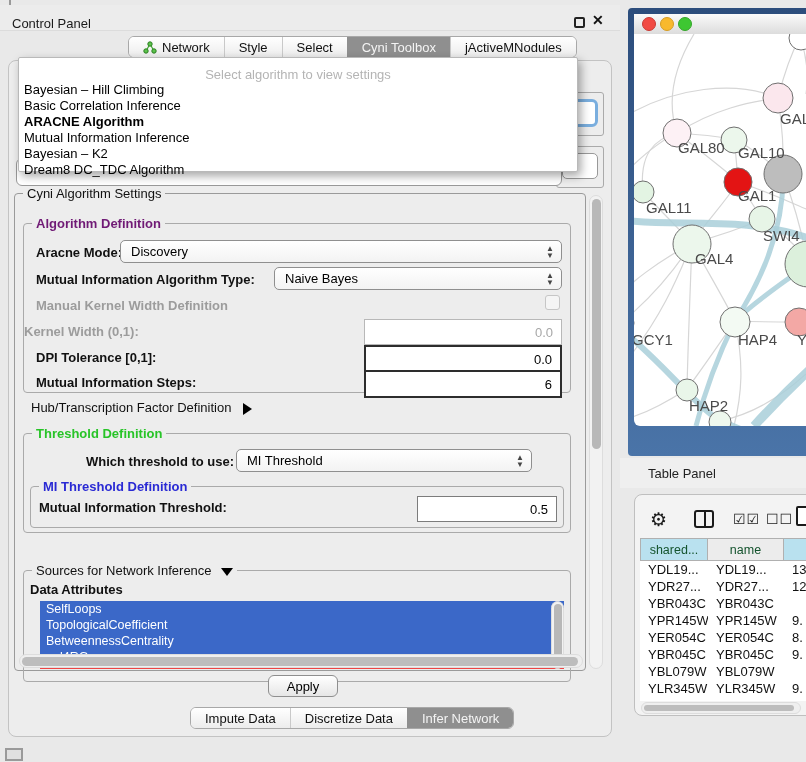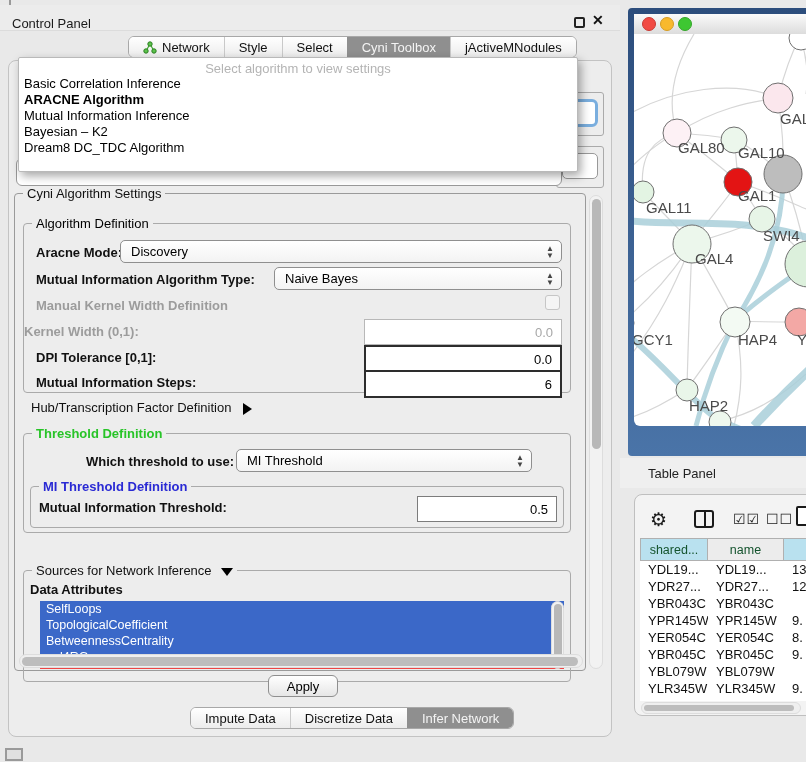--- a/index.html
+++ b/index.html
@@ -18,38 +18,38 @@
   
   .tabgroup { display:inline-flex; border:1px solid #a8a8a8; border-radius:6px; overflow:hidden; background:#fdfdfd; height:22px; align-items:stretch;margin-left:40px; }
   #main-tabs { left:88px; top:36px; }
   #bottom-tabs { left:150px; top:707px; }
   .tab { display:flex; align-items:center; gap:5px; padding:0 14px; font-size:13px; color:#111; background:linear-gradient(#ffffff,#ececec); border-left:1px solid #c9c9c9; cursor:default; white-space:nowrap; }
   .tab:first-child { border-left:none; }
   .tab.sel { background:#8f8f8f; color:#f4f4f4; border-left-color:#8f8f8f; }
 
   
   #algo-popup { left:18px; top:57px; width:560px; height:115px; background:#ffffff; border:1px solid #b9b9b9; border-radius:2px; box-shadow:3px 4px 10px rgba(0,0,0,0.35); z-index:30; }
-  #algo-prompt { width:100%; text-align:center; padding-top:3px; font-size:13px; color:#b4b4b4; }
+  #algo-prompt { width:100%; text-align:center; padding-top:9px; font-size:13px; color:#b4b4b4; }
   .algo-item { padding:0 0 0 5px; font-size:13px; color:#000; height:16px; line-height:16px; }
   .algo-item.bold { font-weight:bold; }
 
   
   .frag { z-index:5; }
   #frag-group1 { left:556px; top:92px; width:48px; height:44px; border:1px solid #aaa; border-radius:3px; background:#ededed; }
   #frag-combo-blue { left:566px; top:99px; width:32px; height:28px; background:#fff; border:3px solid #7aaede; border-radius:6px; }
   #frag-group2 { left:556px; top:146px; width:48px; height:42px; border:1px solid #aaa; border-radius:3px; background:#ededed; }
   #frag-combo2 { left:562px; top:153px; width:36px; height:26px; background:#fff; border:1px solid #999; border-radius:5px; }
   #frag-combo-bottom { left:16px; top:158px; width:546px; height:28px; background:#fff; border:1px solid #999; border-radius:6px; z-index:6; }
 
   
   .groupbox { border:1px solid #9a9a9a; border-radius:4px; }
   .grouptitle { position:absolute; top:-8px; left:8px; background:#ededed; padding:0 4px; font-size:13px; color:#111; }
   #settings-group { left:14px; top:193px; width:572px; height:478px; z-index:10; }
   #algodef-group  { left:8px;  top:29px;  width:548px; height:170px; border-color:#aaa; }
-  #algodef-group .grouptitle { color:#000000; font-weight:normal; }
+  #algodef-group .grouptitle { color:#701a75; font-weight:bold; }
   #threshold-group { left:8px; top:239px; width:548px; height:100px; border-color:#aaa; }
   #threshold-group .grouptitle { color:#28c428; font-weight:bold; }
   #mithr-group { left:6px; top:52px; width:534px; height:42px; border-color:#aaa; }
   #mithr-group .grouptitle { color:#2a2ad4; font-weight:bold; }
   #sources-group { left:8px; top:376px; width:548px; height:112px; border-color:#aaa; }
   #sources-group .grouptitle { color:#111; }
 
   .lbl { position:absolute; font-size:13px; font-weight:bold; color:#111; white-space:nowrap; }
   .lbl.dis { color:#9c9c9c; }
 
@@ -146,20 +146,21 @@
 
 <div class="abs frag" id="frag-group1"></div>
 <div class="abs frag" id="frag-combo-blue"></div>
 <div class="abs frag" id="frag-group2"></div>
 <div class="abs frag" id="frag-combo2"></div>
 <div class="abs" id="frag-combo-bottom"></div>
 
 <div class="abs" id="algo-popup">
   <div id="algo-prompt">Select algorithm to view settings</div>
   <div id="algo-items">
+      <div class="algo-item">Bayesian – Hill Climbing</div>
       <div class="algo-item">Basic Correlation Inference</div>
       <div class="algo-item bold">ARACNE Algorithm</div>
       <div class="algo-item">Mutual Information Inference</div>
       <div class="algo-item">Bayesian – K2</div>
       <div class="algo-item">Dream8 DC_TDC Algorithm</div>
     </div>
 </div>
 
 <div class="abs groupbox" id="settings-group">
   <div class="grouptitle">Cyni Algorithm Settings</div>

